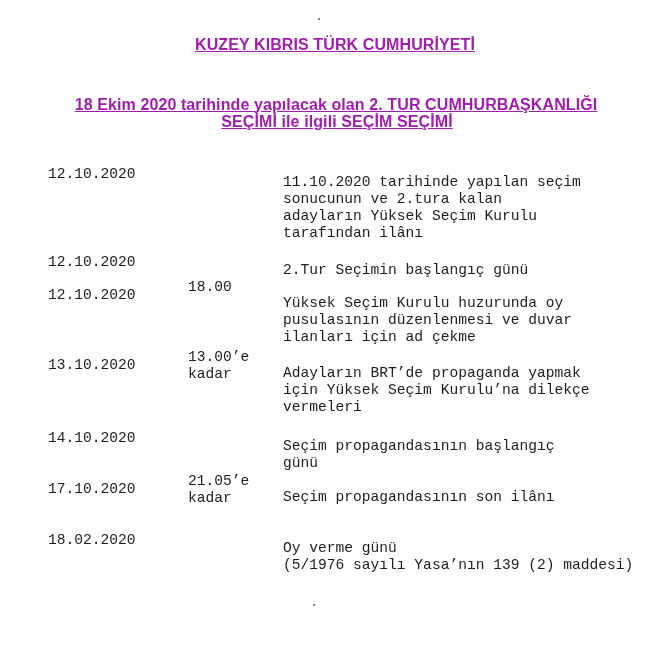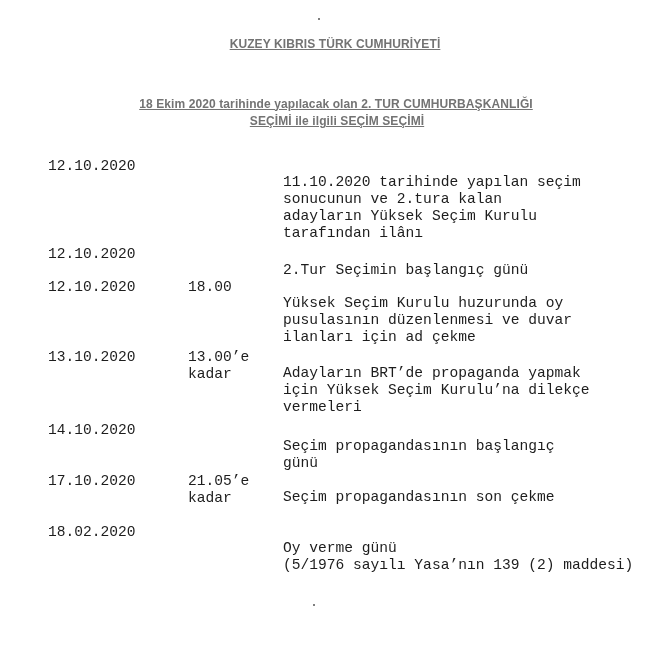--- a/index.html
+++ b/index.html
@@ -22,23 +22,23 @@
       border-radius: 1px;
     }
     .title-block {
       position: absolute;
       left: 0;
       top: 36px;
       width: 670px;
       text-align: center;
       font-family: "Liberation Sans", sans-serif;
       font-weight: bold;
-      font-size: 12px;
+      font-size: 16px;
       line-height: 17.5px;
-      color: #737373;
+      color: #a21caf;
     }
     .title-line {
       display: block;
       text-decoration: underline;
       text-underline-offset: 1px;
       letter-spacing: 0.1px;
     }
     .title-line.l2 { margin-left: 2px; margin-top: 42px; }
     .title-line.l3 { margin-left: 4px; }
 
@@ -53,21 +53,21 @@
       color: #1d1d1d;
     }
     .row {
       position: absolute;
       left: 0;
       width: 670px;
     }
     .cell-date {
       position: absolute;
       left: 48px;
-      top: 0;
+      top: 8px;
       white-space: nowrap;
     }
     .cell-time {
       position: absolute;
       left: 188px;
       top: 0;
       width: 80px;
       white-space: pre-line;
     }
     .cell-desc {
@@ -128,21 +128,21 @@
     <span class="cell-date">14.10.2020</span>
     <span class="cell-time"></span>
     <span class="cell-desc">Seçim propagandasının başlangıç
 günü</span>
   </div>
 
   <div class="row" style="top:473px;">
     <span class="cell-date">17.10.2020</span>
     <span class="cell-time">21.05’e
 kadar</span>
-    <span class="cell-desc">Seçim propagandasının son çekme</span>
+    <span class="cell-desc">Seçim propagandasının son ilânı</span>
   </div>
 
   <div class="row" style="top:524px;">
     <span class="cell-date">18.02.2020</span>
     <span class="cell-time"></span>
     <span class="cell-desc">Oy verme günü
 (5/1976 sayılı Yasa’nın 139 (2) maddesi)</span>
   </div>
 
 </div>

